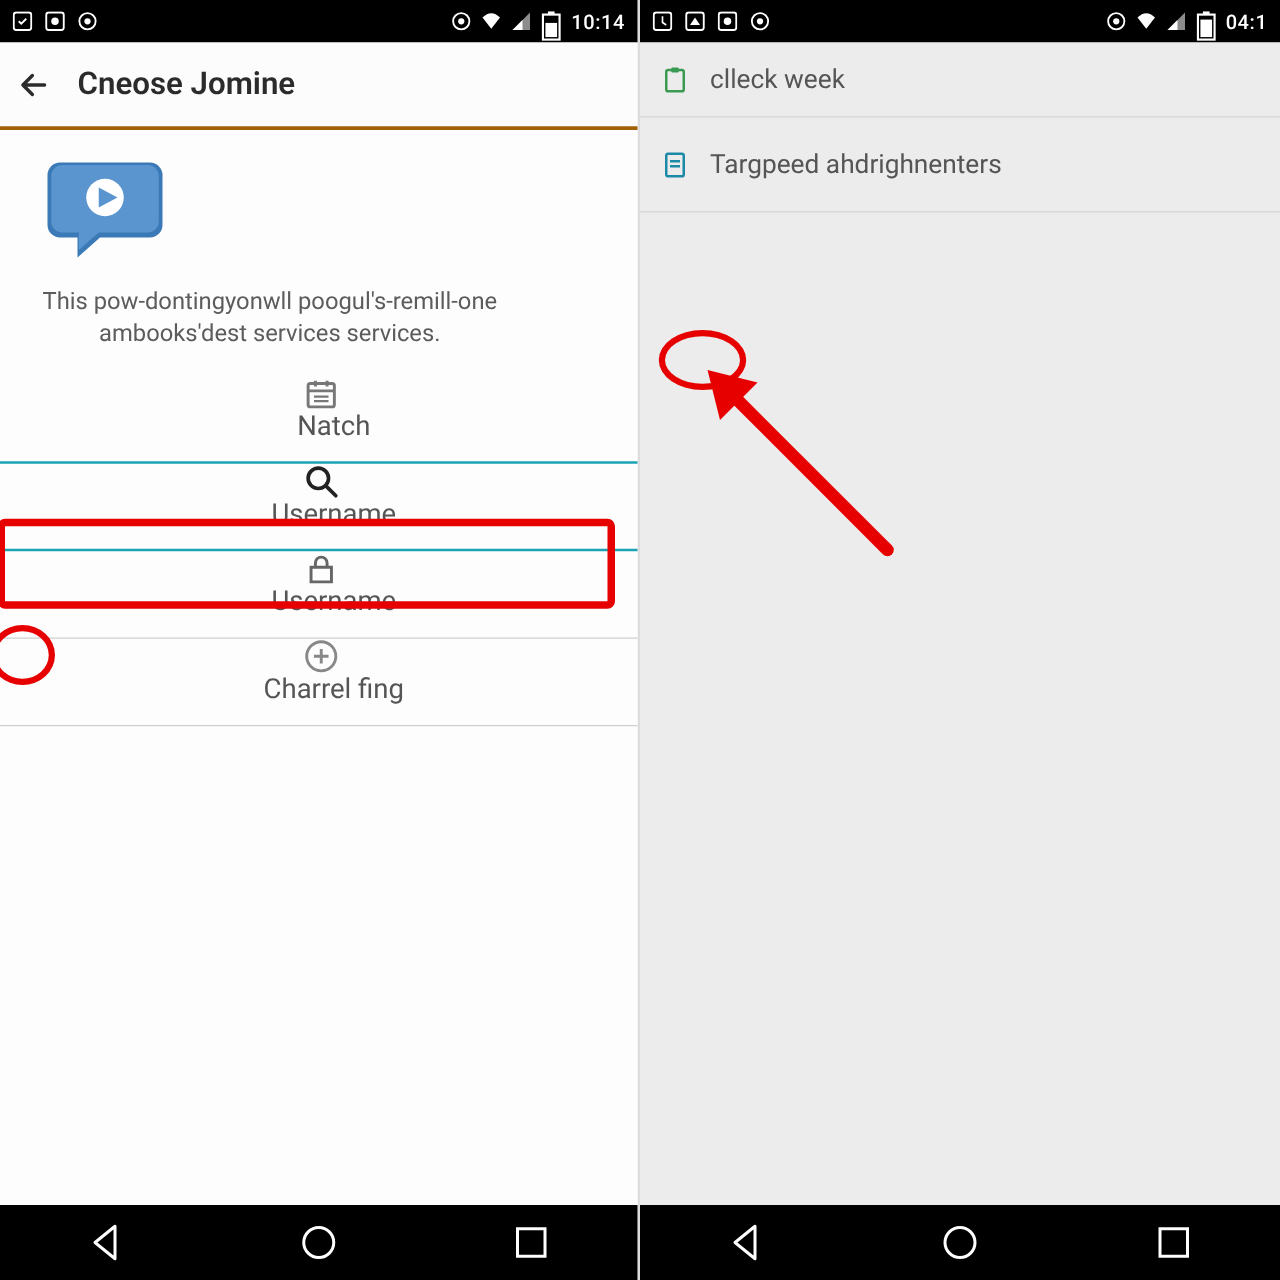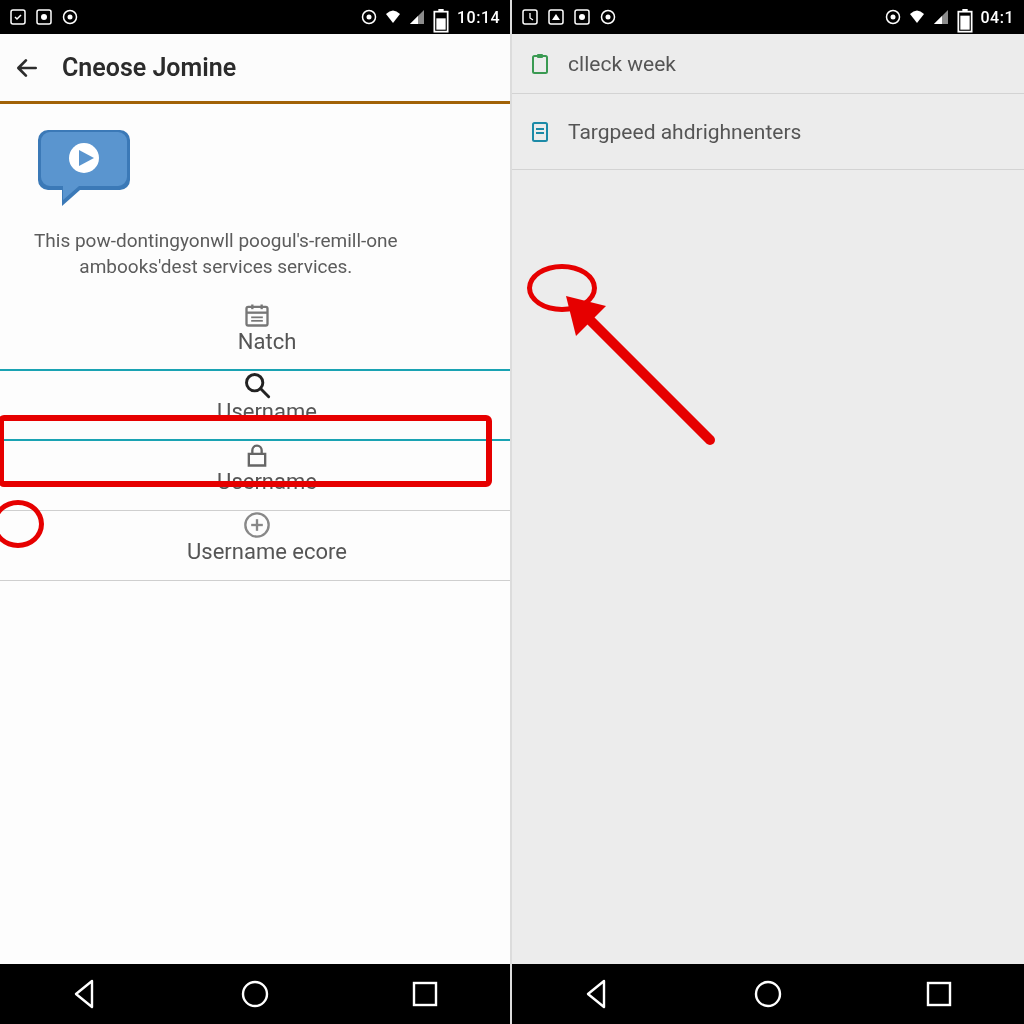--- a/index.html
+++ b/index.html
@@ -164,21 +164,21 @@
         </div>
 
         <div class="field">
           <span class="ficon">
             <svg viewBox="0 0 24 24">
                 <circle cx="12" cy="12" r="10" fill="none" stroke="#888" stroke-width="2"></circle>
                 <line x1="12" y1="7" x2="12" y2="17" stroke="#888" stroke-width="2"></line>
                 <line x1="7" y1="12" x2="17" y2="12" stroke="#888" stroke-width="2"></line>
               </svg>
           </span>
-          <span class="flabel">Username ecore</span>
+          <span class="flabel">Charrel fing</span>
         </div>
 
       </div>
     </div>
 
     <div class="red-box" style="left:-2px; top:415px; width:494px; height:72px;"></div>
     <div class="red-circle" style="left:-8px; top:500px; width:52px; height:48px;"></div>
 
     <div class="navbar">
       <span class="nav-btn">

